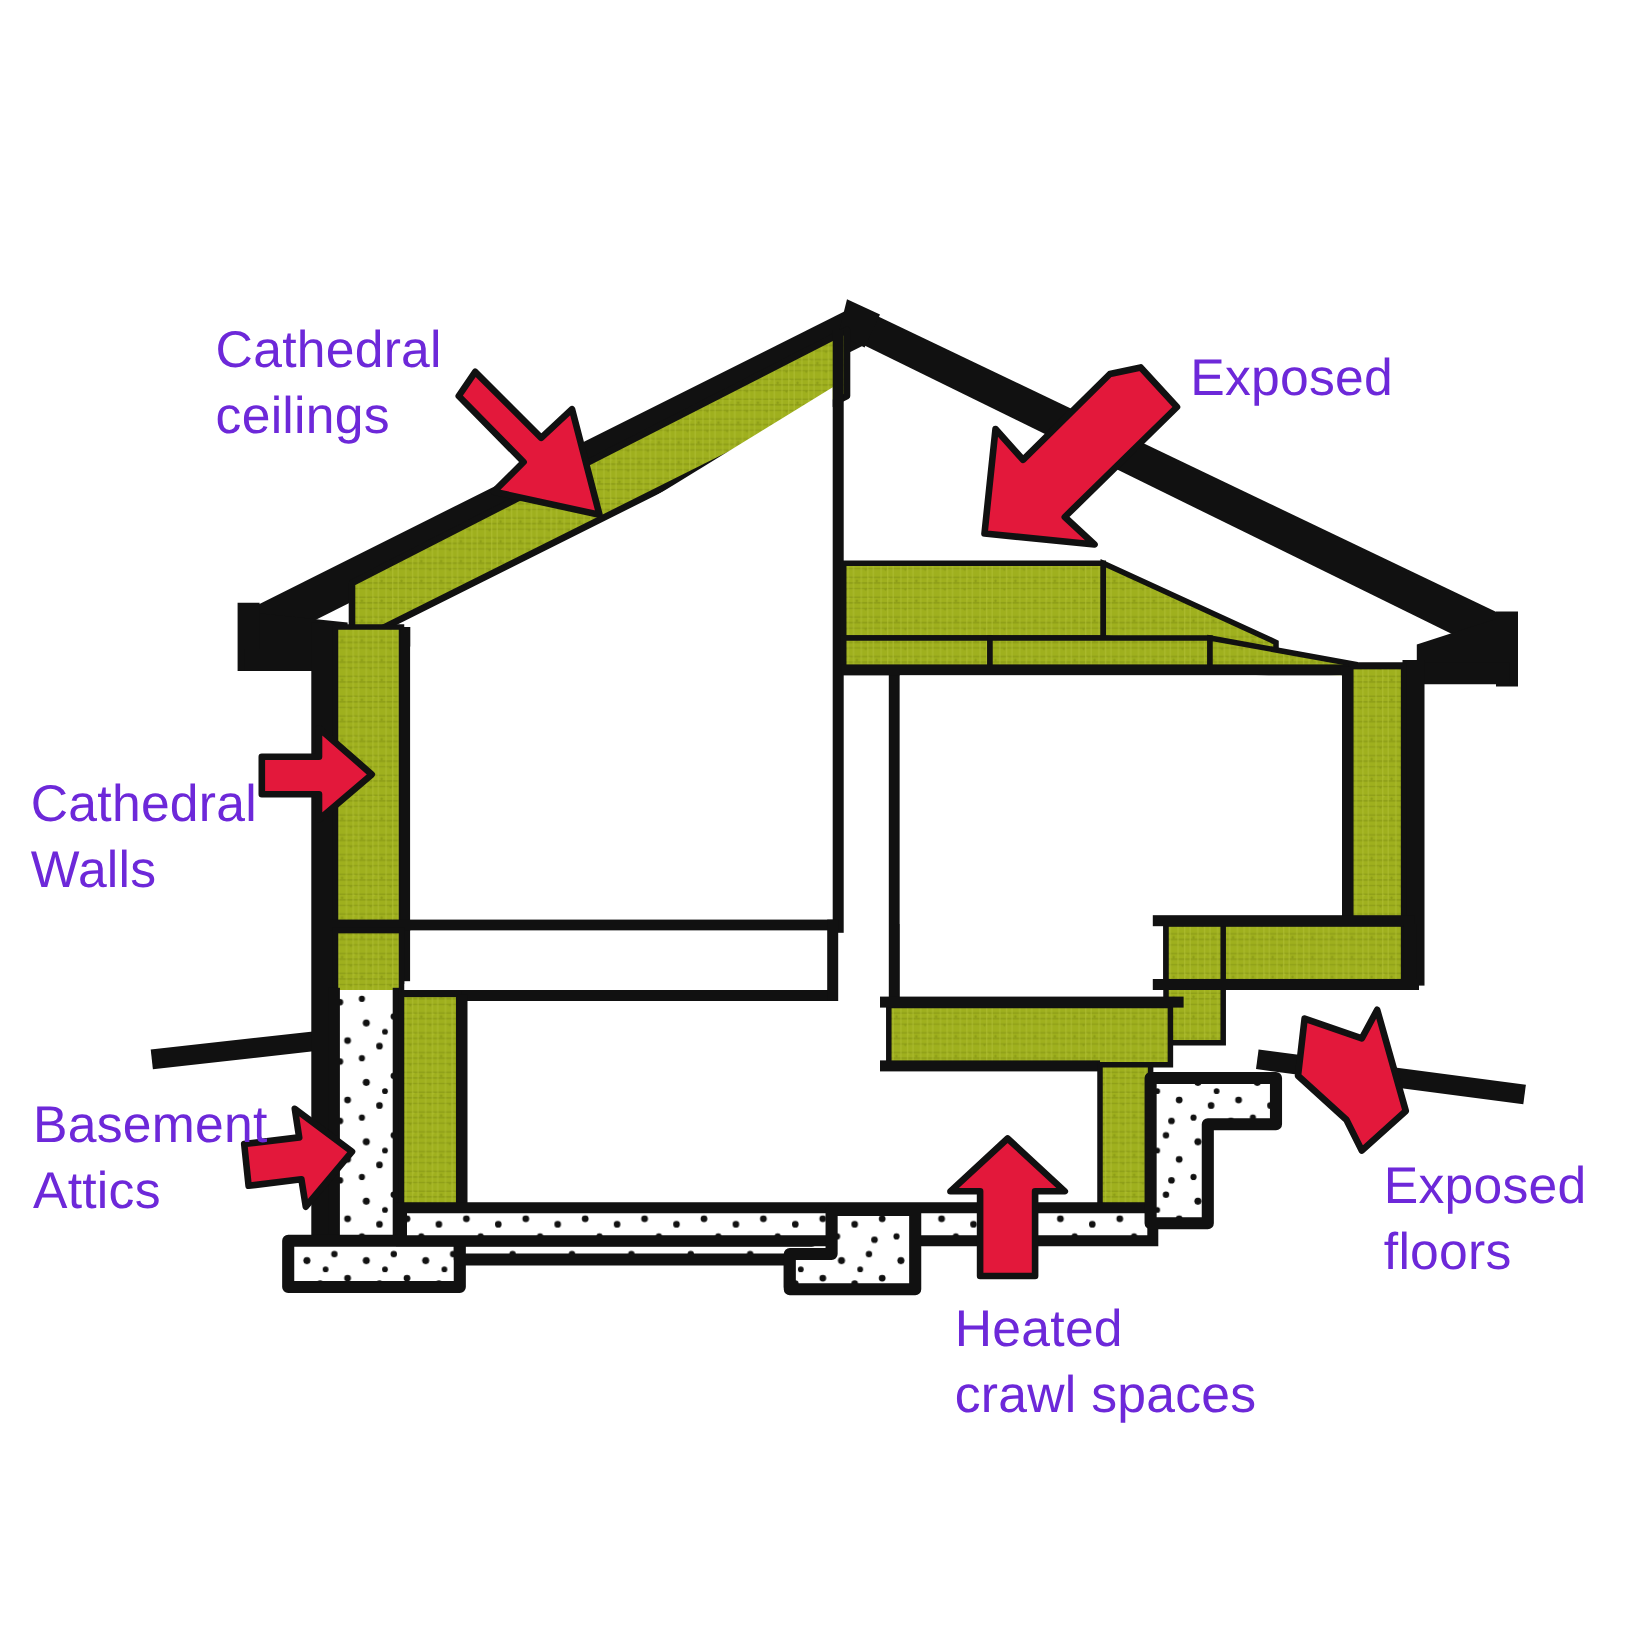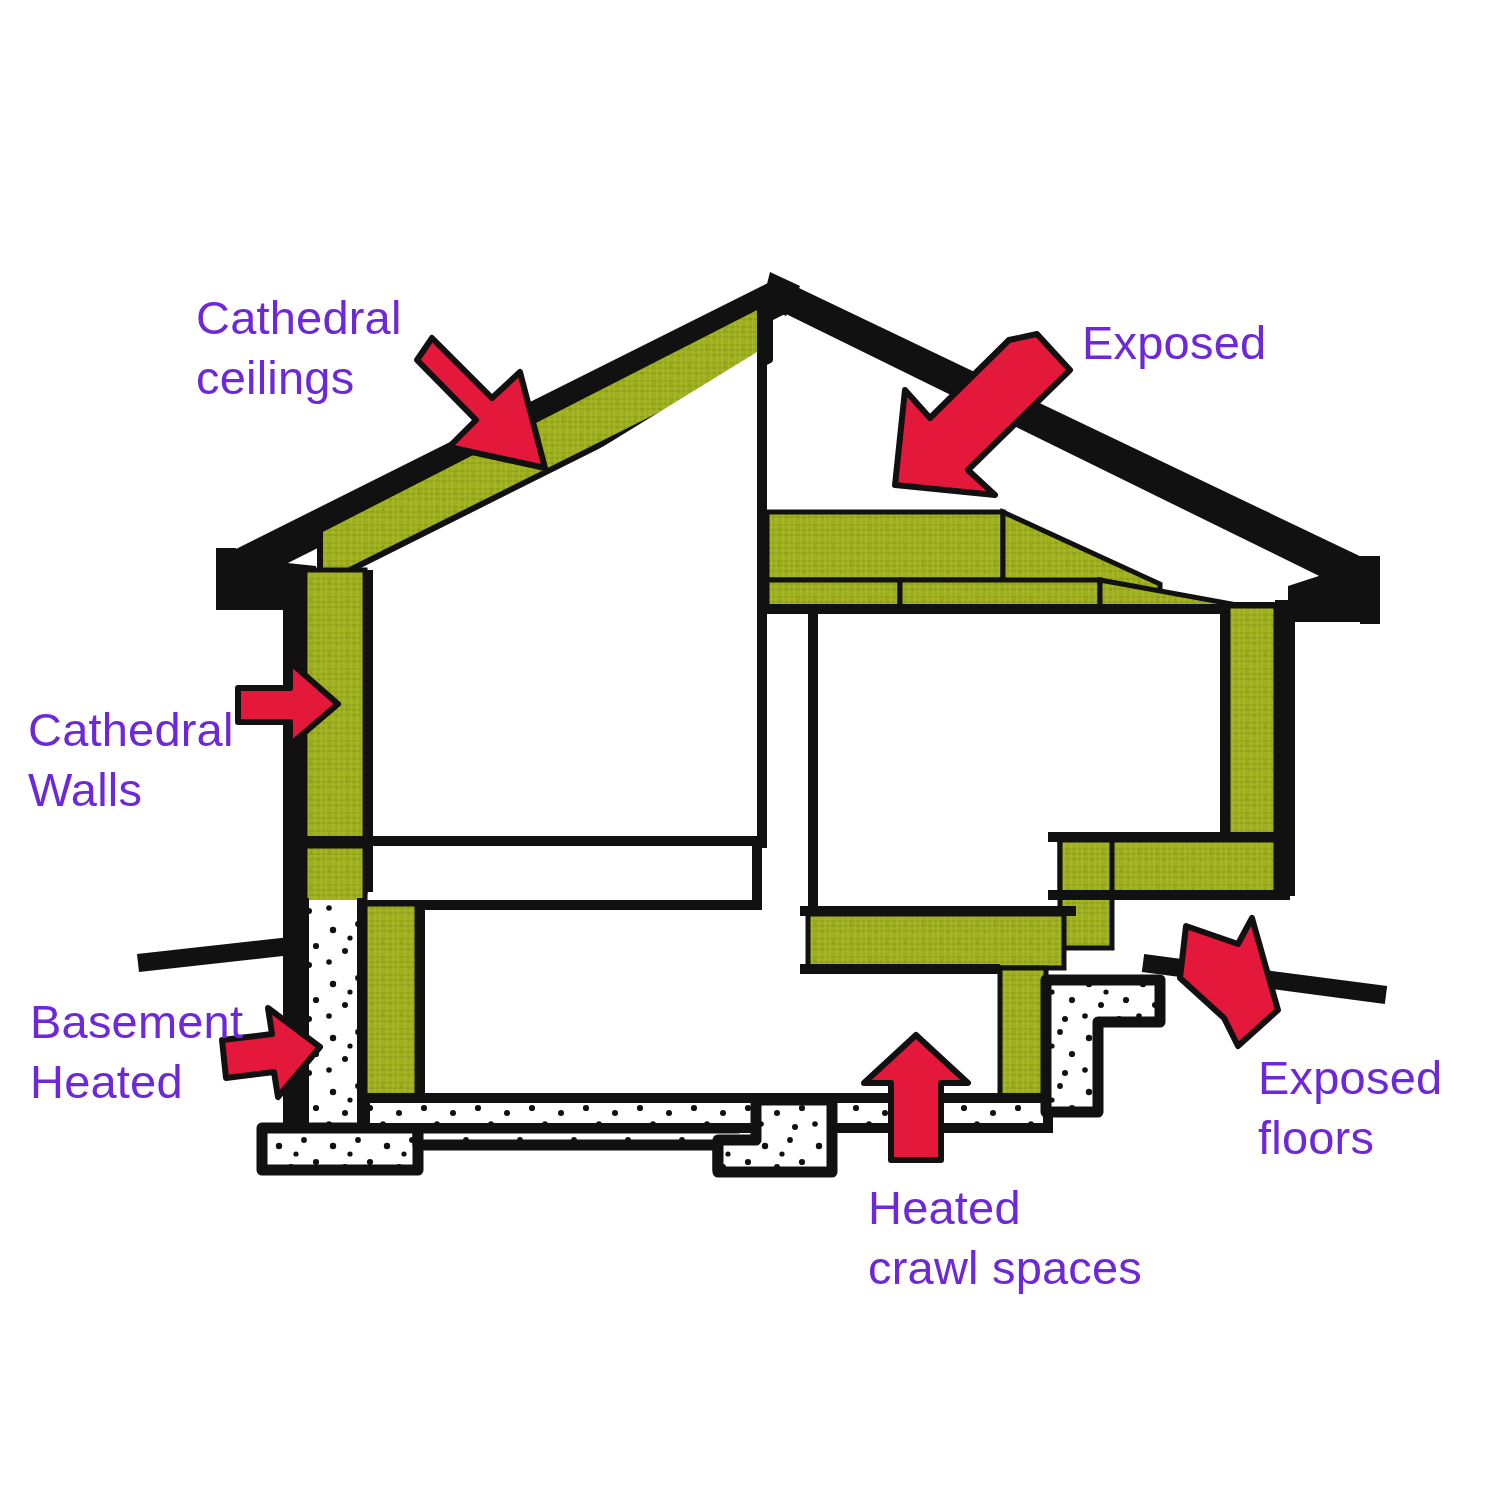--- a/index.html
+++ b/index.html
@@ -221,21 +221,21 @@
 
   <div class="lbl" id="lbl-cathedral">Cathedral
 ceilings</div>
 
   <div class="lbl" id="lbl-attics">Exposed</div>
 
   <div class="lbl" id="lbl-exterior">Cathedral
 Walls</div>
 
   <div class="lbl" id="lbl-basement">Basement
-Heated</div>
+Attics</div>
 
   <div class="lbl" id="lbl-crawl">Heated
 crawl spaces</div>
 
   <div class="lbl" id="lbl-exposed">Exposed
 floors</div>
 
 </div>
 
 </body></html>

